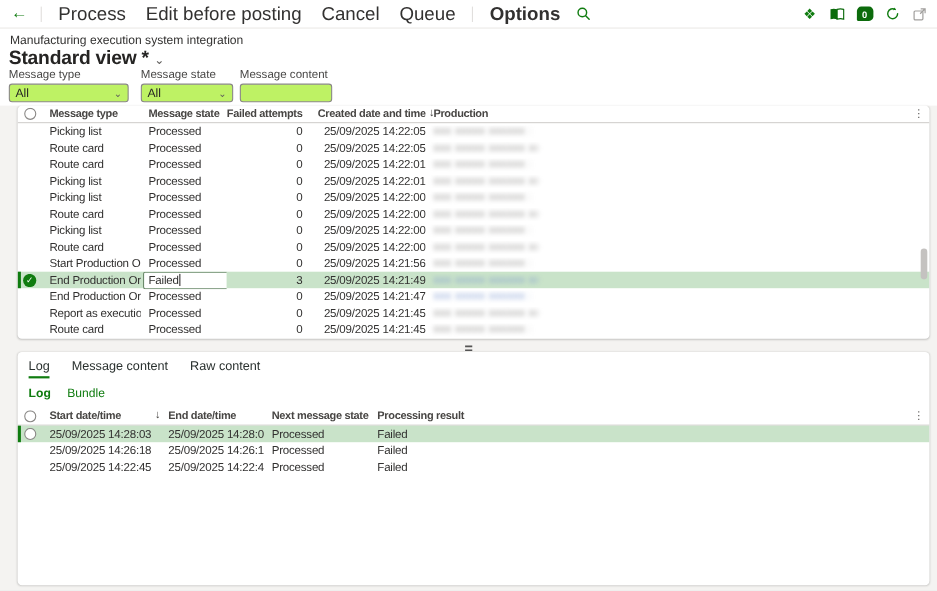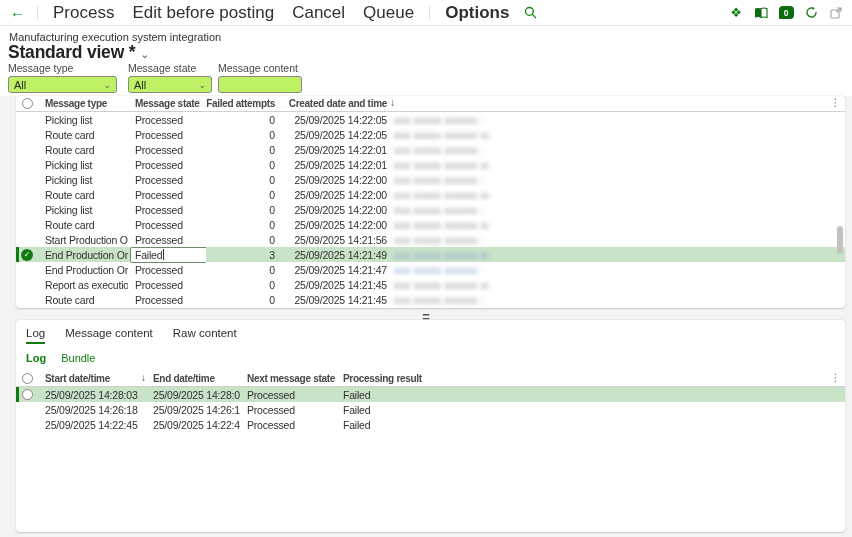--- a/index.html
+++ b/index.html
@@ -164,20 +164,21 @@
 
   <div class="panel main-panel">
     <div class="grid-header main-cols">
       <div class="cell c0">
           <span class="circle"></span>
         </div>
       <div class="cell">Message type</div>
       <div class="cell">Message state</div>
       <div class="cell num">Failed attempts</div>
       <div class="cell created">Created date and time</div>
+      <div class="cell">Production</div>
       <span class="sort-arrow hdr-sort-abs" style="left:374px">↓</span>
       <span class="more-dots">⋮</span>
     </div>
     <div id="main-rows">
         <div class="grid-row main-cols">
           <div class="cell c0"></div>
           <div class="cell">Picking list</div>
           <div class="cell">Processed</div>
           <div class="cell num">0</div>
           <div class="cell created">25/09/2025 14:22:05</div>

